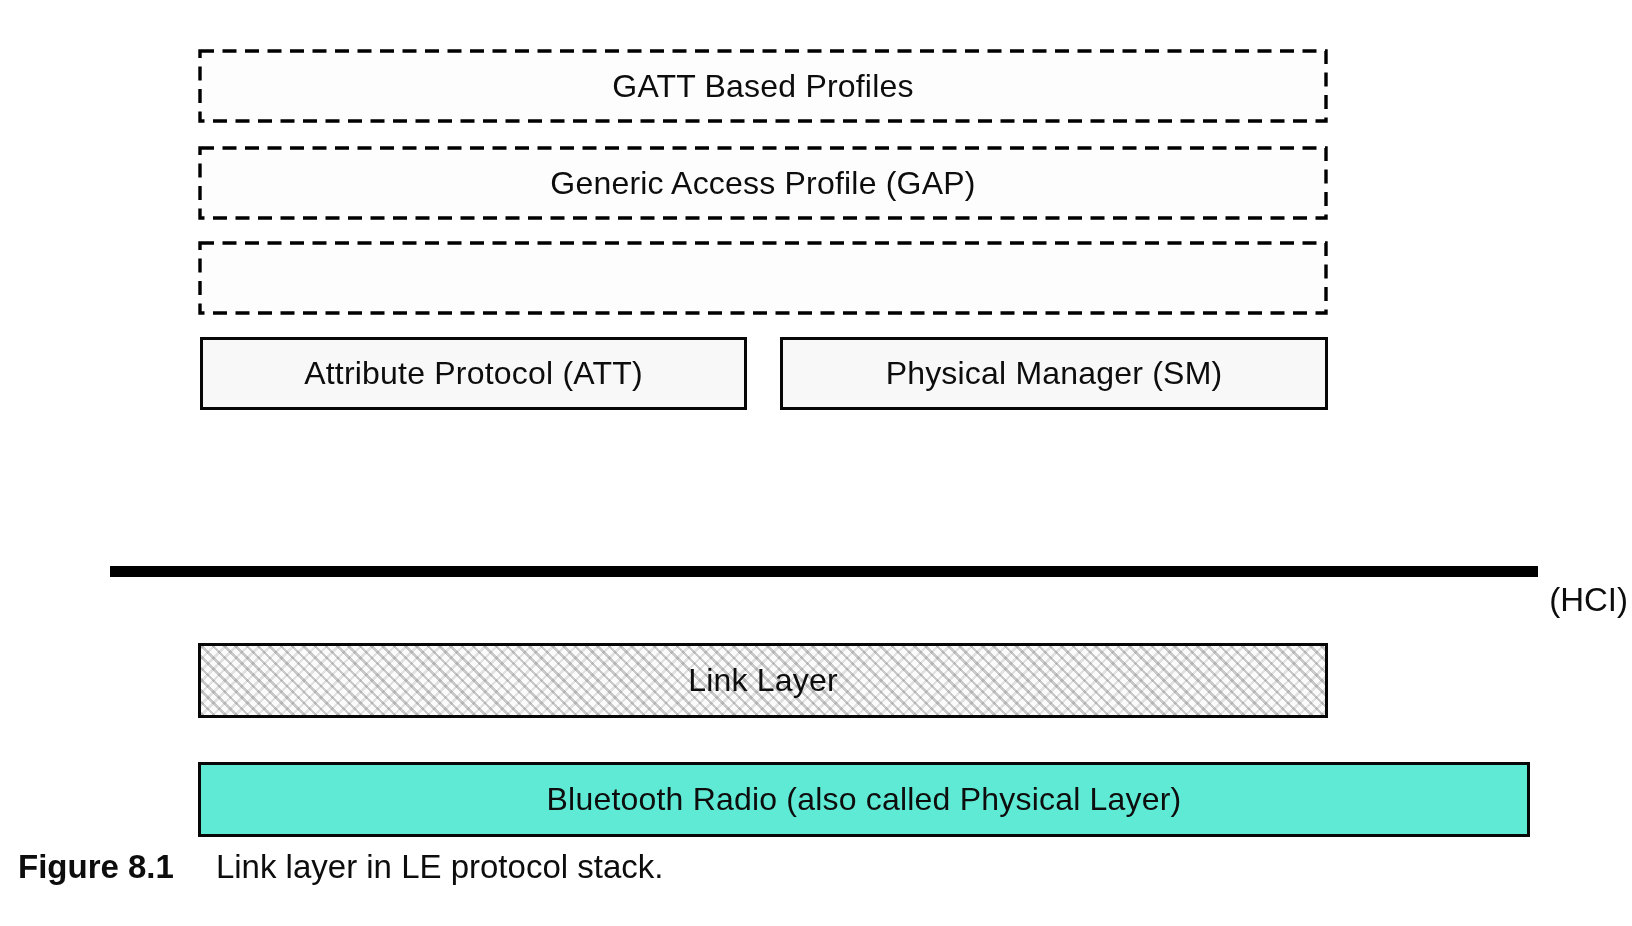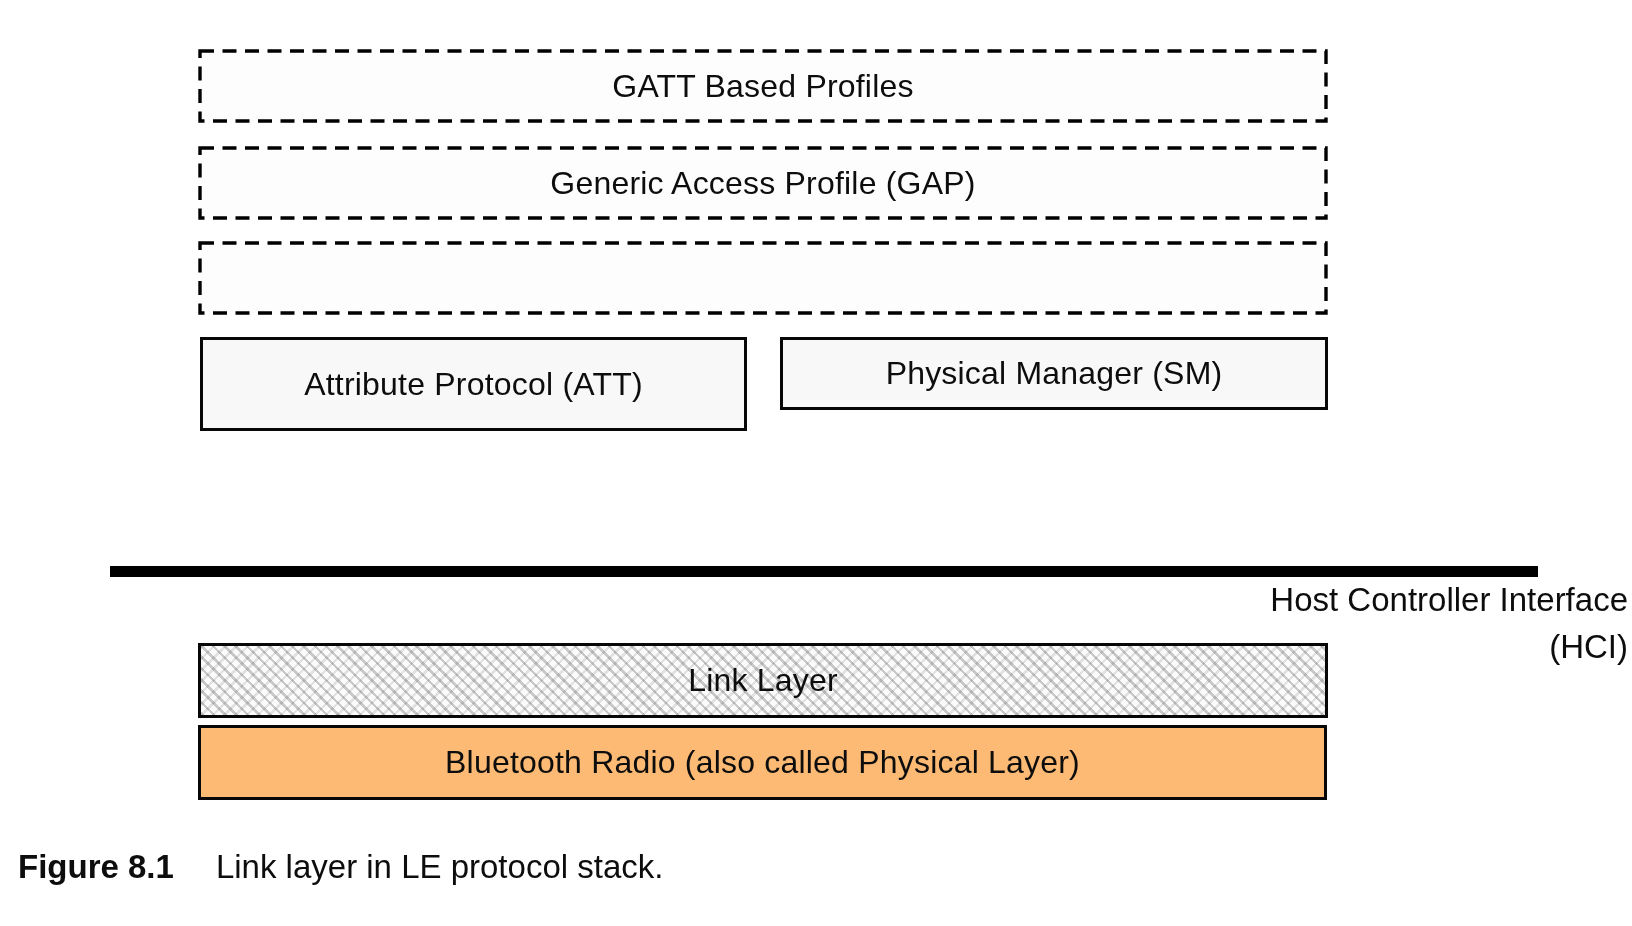--- a/index.html
+++ b/index.html
@@ -84,40 +84,39 @@
     </svg>
     <span class="lbl">Generic Access Profile (GAP)</span>
   </div>
 
   <div class="layer" style="left:198px;top:241px;width:1130px;height:74px">
     <svg class="dash" width="1130" height="74">
       <rect x="2" y="2" width="1126" height="70" fill="#fdfdfd" stroke="#000000" stroke-width="3.4" stroke-dasharray="14 8.5"></rect>
     </svg>
   </div>
 
-  <div class="layer solid" style="left:200px;top:337px;width:547px;height:94px">
+  <div class="layer solid" style="left:200px;top:337px;width:547px;height:73px">
     <span class="lbl">Attribute Protocol (ATT)</span>
   </div>
 
   <div class="layer solid" style="left:780px;top:337px;width:548px;height:73px">
     <span class="lbl">Physical Manager (SM)</span>
   </div>
 
 
   <div class="hci-line"></div>
   <div class="hci-label">
-    <div>Host Controller Interface</div>
     <div>(HCI)</div>
   </div>
 
   <div class="layer hatch" style="left:198px;top:643px;width:1130px;height:75px">
     <span class="lbl">Link Layer</span>
   </div>
 
-  <div class="layer solid" style="left:198px;top:725px;width:1129px;height:75px;background:#fdba74">
+  <div class="layer solid" style="left:198px;top:762px;width:1332px;height:75px;background:#5eead4">
     <span class="lbl">Bluetooth Radio (also called Physical Layer)</span>
   </div>
 
   <div class="caption">
     <span class="cap-label">Figure 8.1</span><span>Link layer in LE protocol stack.</span>
   </div>
 
 </div>
 
 </body></html>

